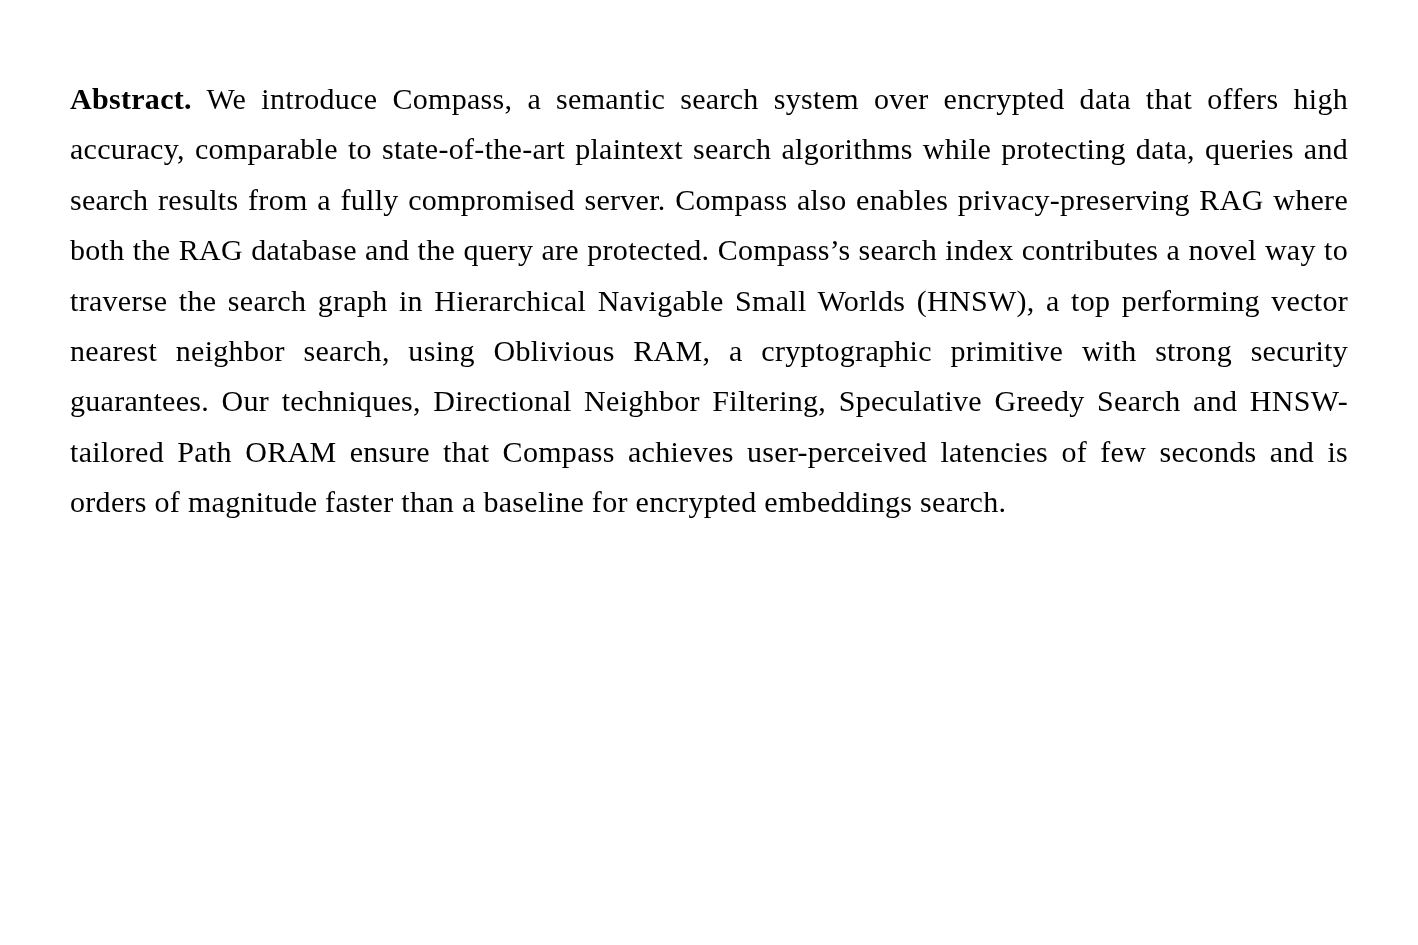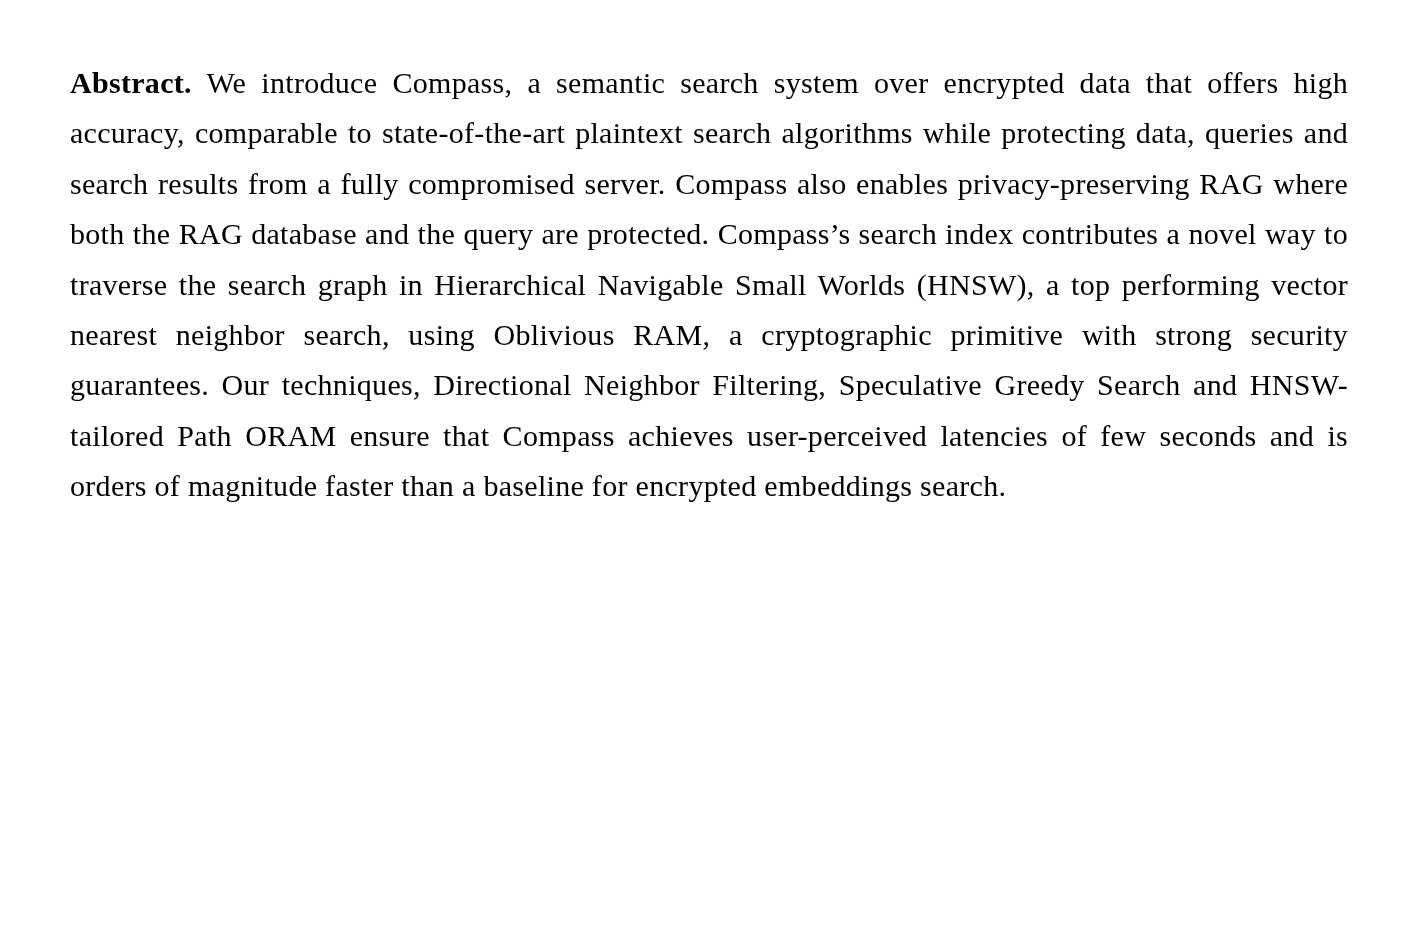--- a/index.html
+++ b/index.html
@@ -21,20 +21,21 @@
       background: #ffffff;
       display: flex;
       align-items: flex-start;
       justify-content: flex-start;
       padding: 58px 70px 58px 70px;
     }
 
     .abstract-block {
       max-width: 1280px;
       width: 100%;
+      margin-top: 16px;
     }
 
     .abstract-text {
       font-size: 30px;
       line-height: 1.68;
       color: #000000;
       text-align: justify;
       text-justify: inter-word;
       hyphens: manual;
       font-variant-ligatures: common-ligatures;

